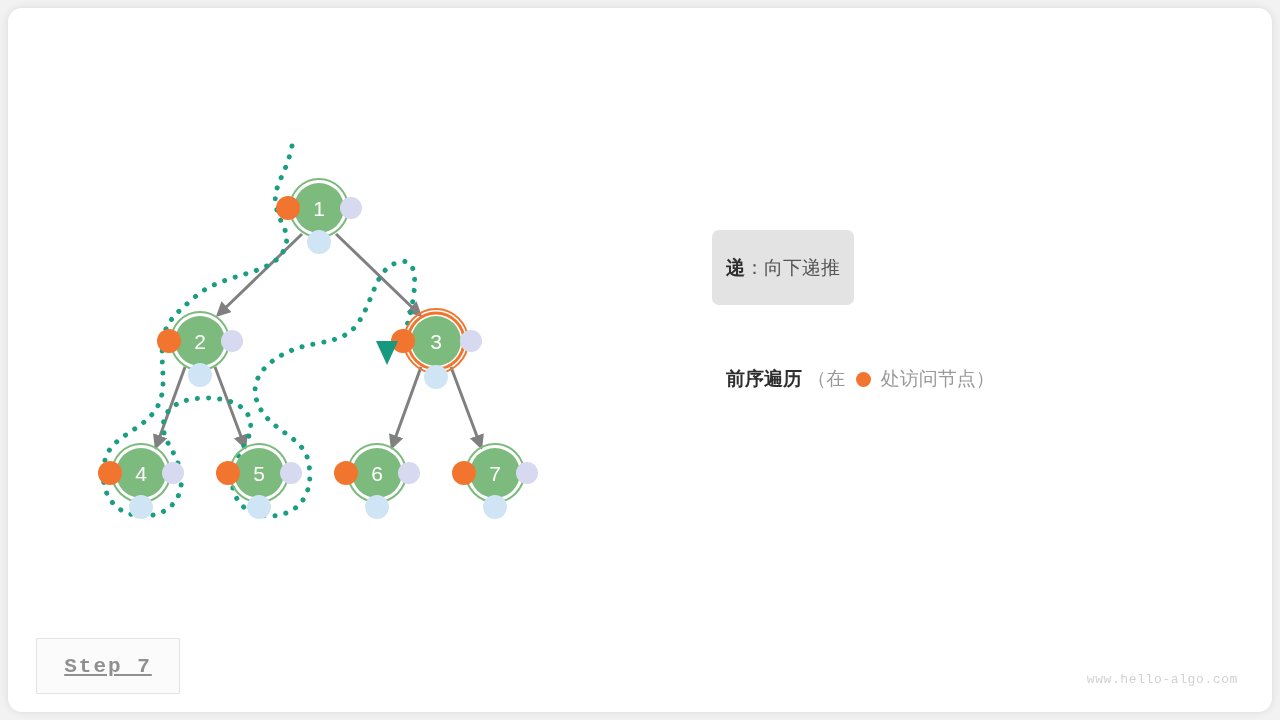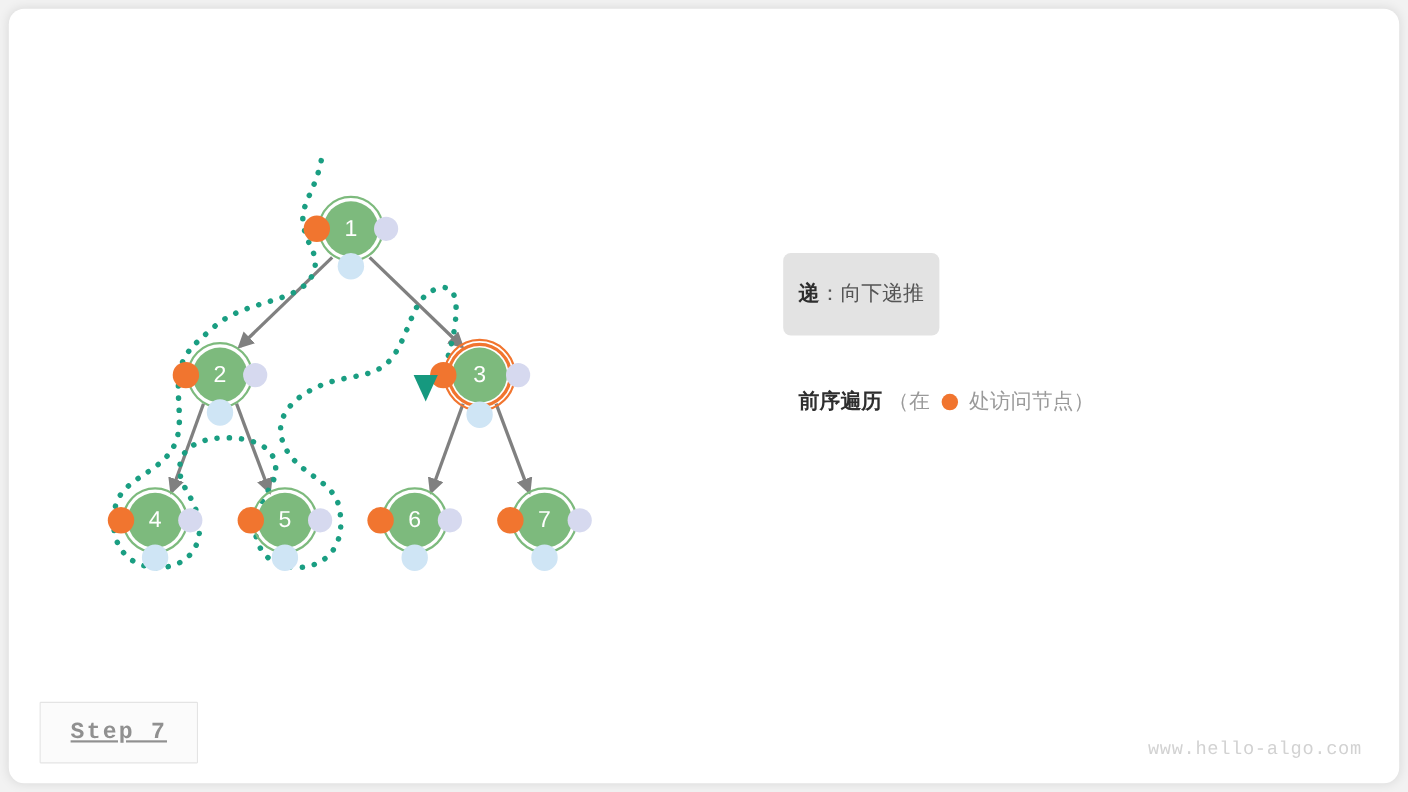--- a/index.html
+++ b/index.html
@@ -65,21 +65,21 @@
     margin-top: 1px;
   }
   .kw {
     font-weight: bold;
     color: #2e2e2e;
   }
   .kw-rest {
     color: #555555;
   }
   #traverse-title {
-    margin-top: 47px;
+    margin-top: 61px;
     font-size: 19px;
     white-space: nowrap;
   }
   #traverse-title .t-main {
     font-weight: bold;
     color: #2e2e2e;
   }
   #traverse-title .t-paren {
     color: #9a9a9a;
   }
@@ -127,21 +127,21 @@
     letter-spacing: 2px;
     text-decoration: underline;
   }
 
   
   #watermark {
     position: absolute;
     right: 42px;
     top: 672px;
     font-family: "Liberation Mono", monospace;
-    font-size: 17px;
+    font-size: 13px;
     color: #d2d2d2;
     letter-spacing: 0.6px;
   }
 </style>
 </head>
 <body>
 
 <div id="stage">
 
   <div id="card"></div>

